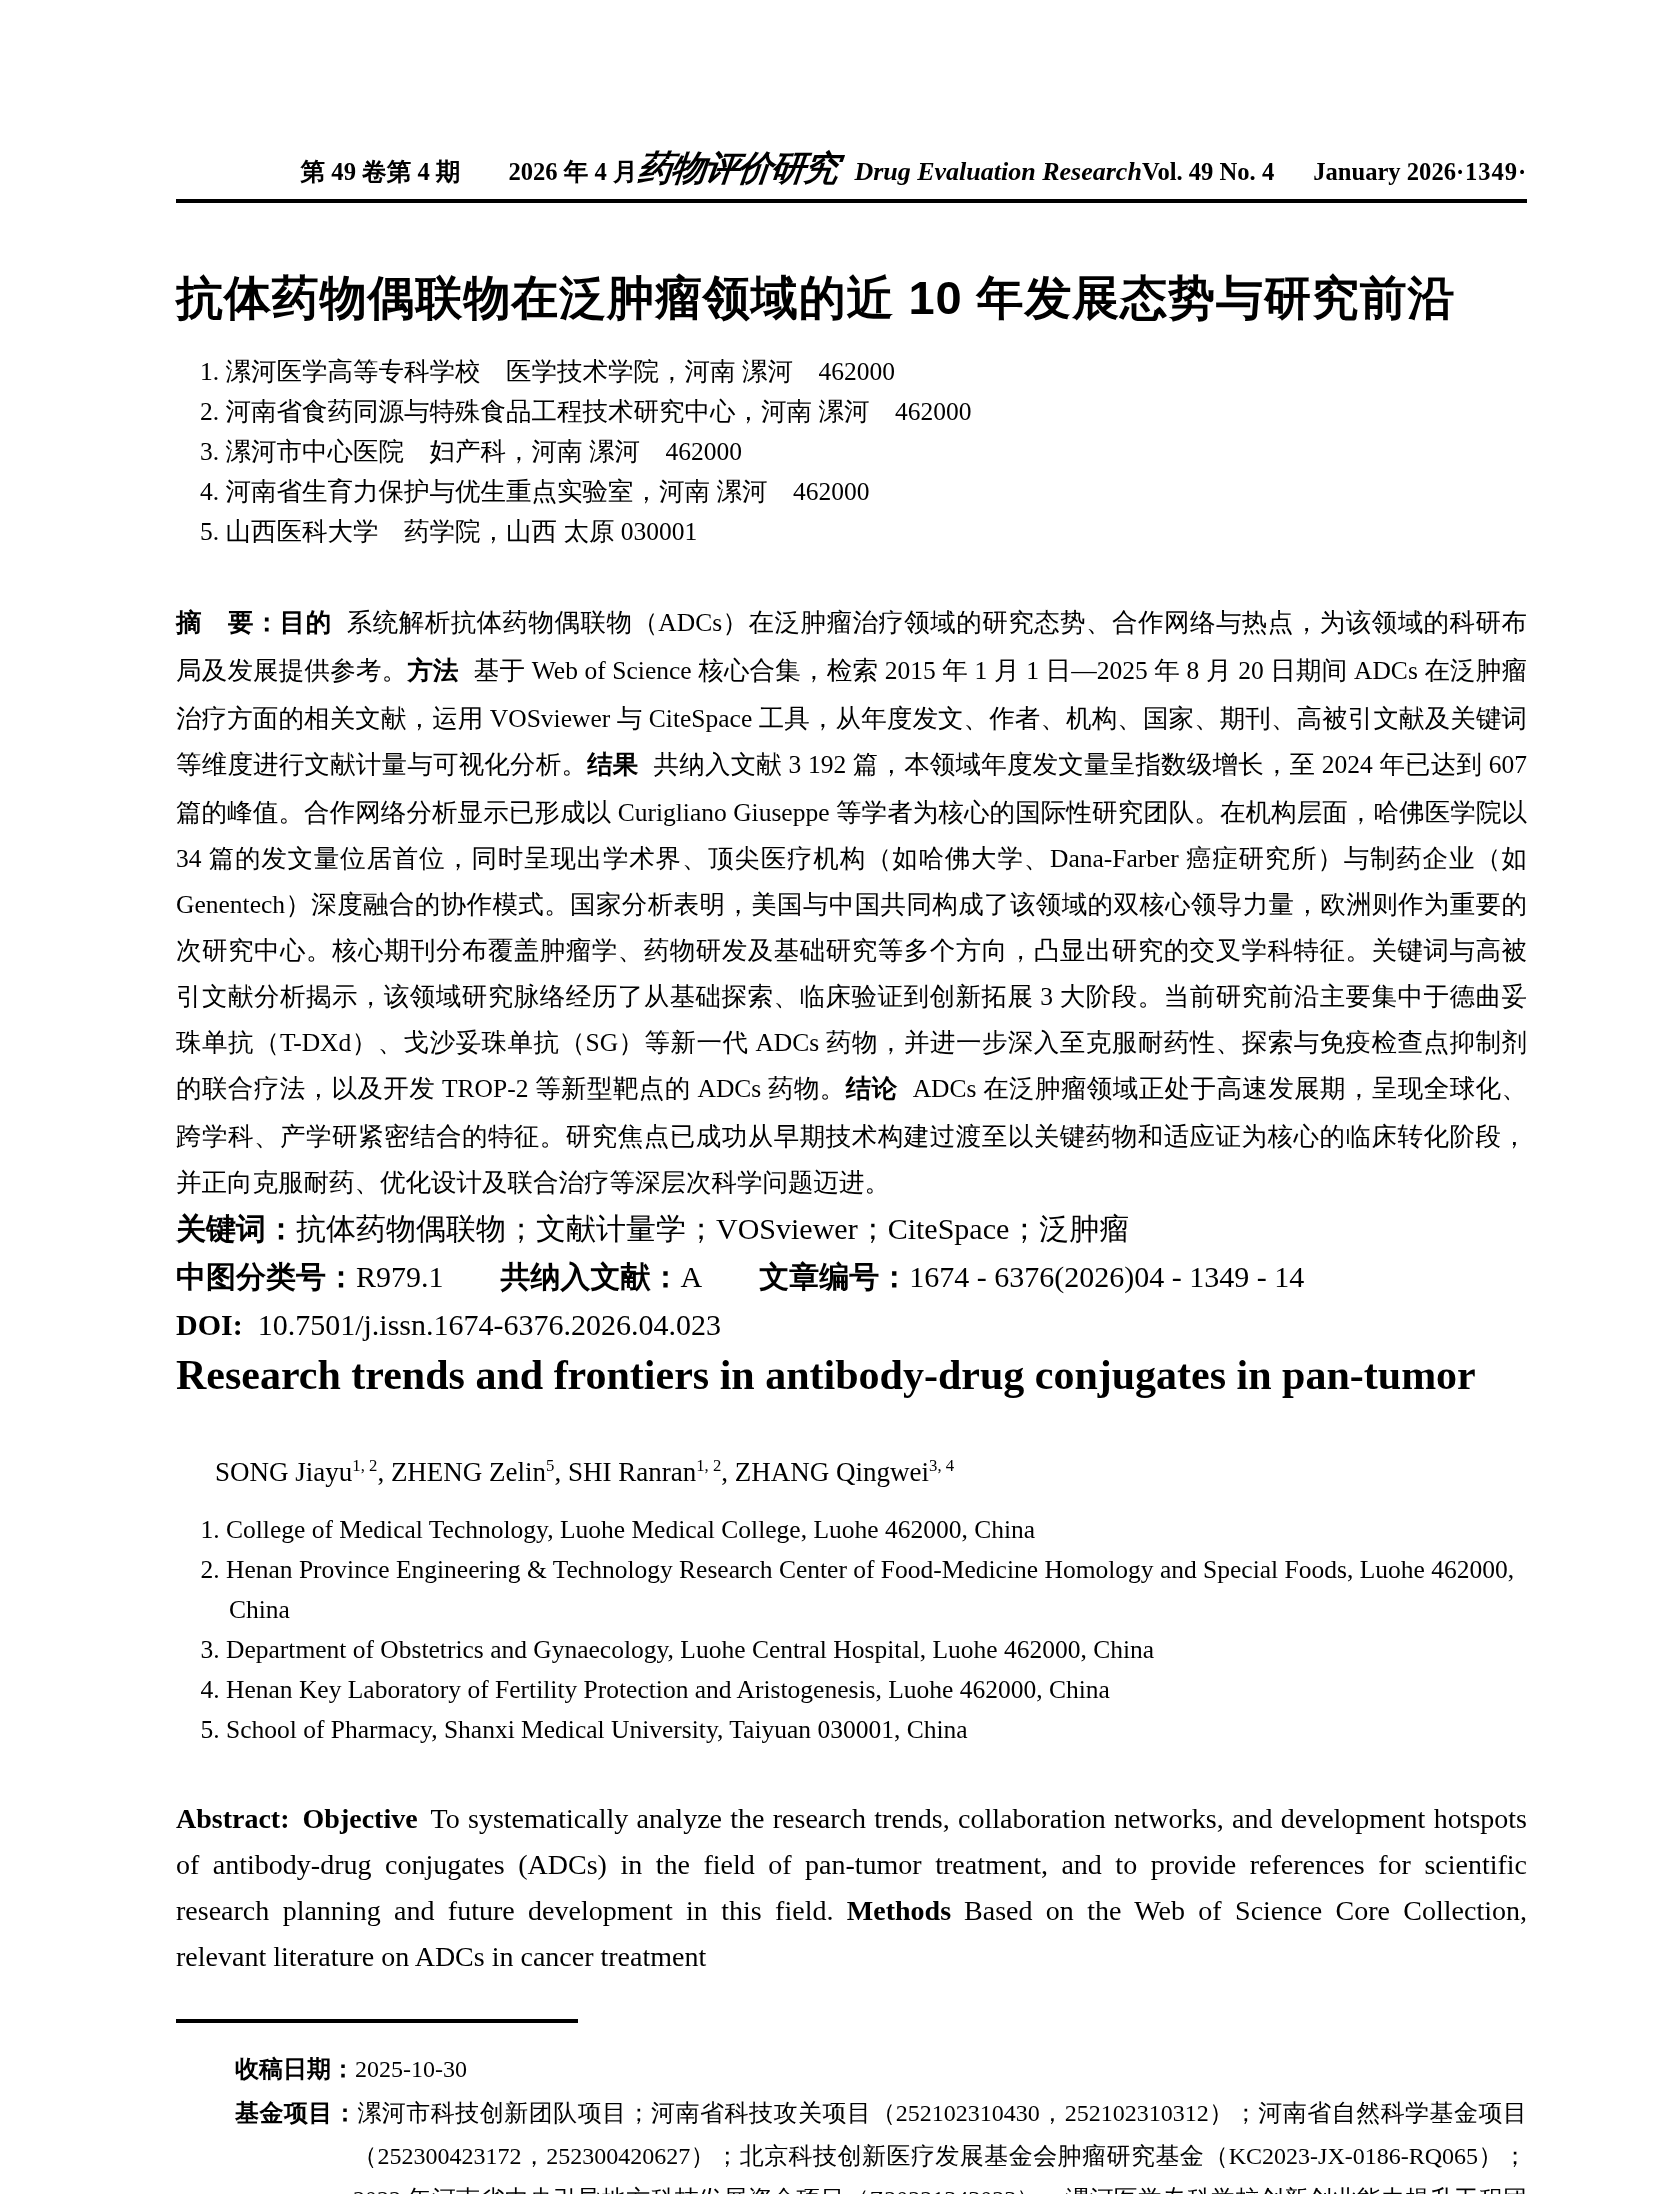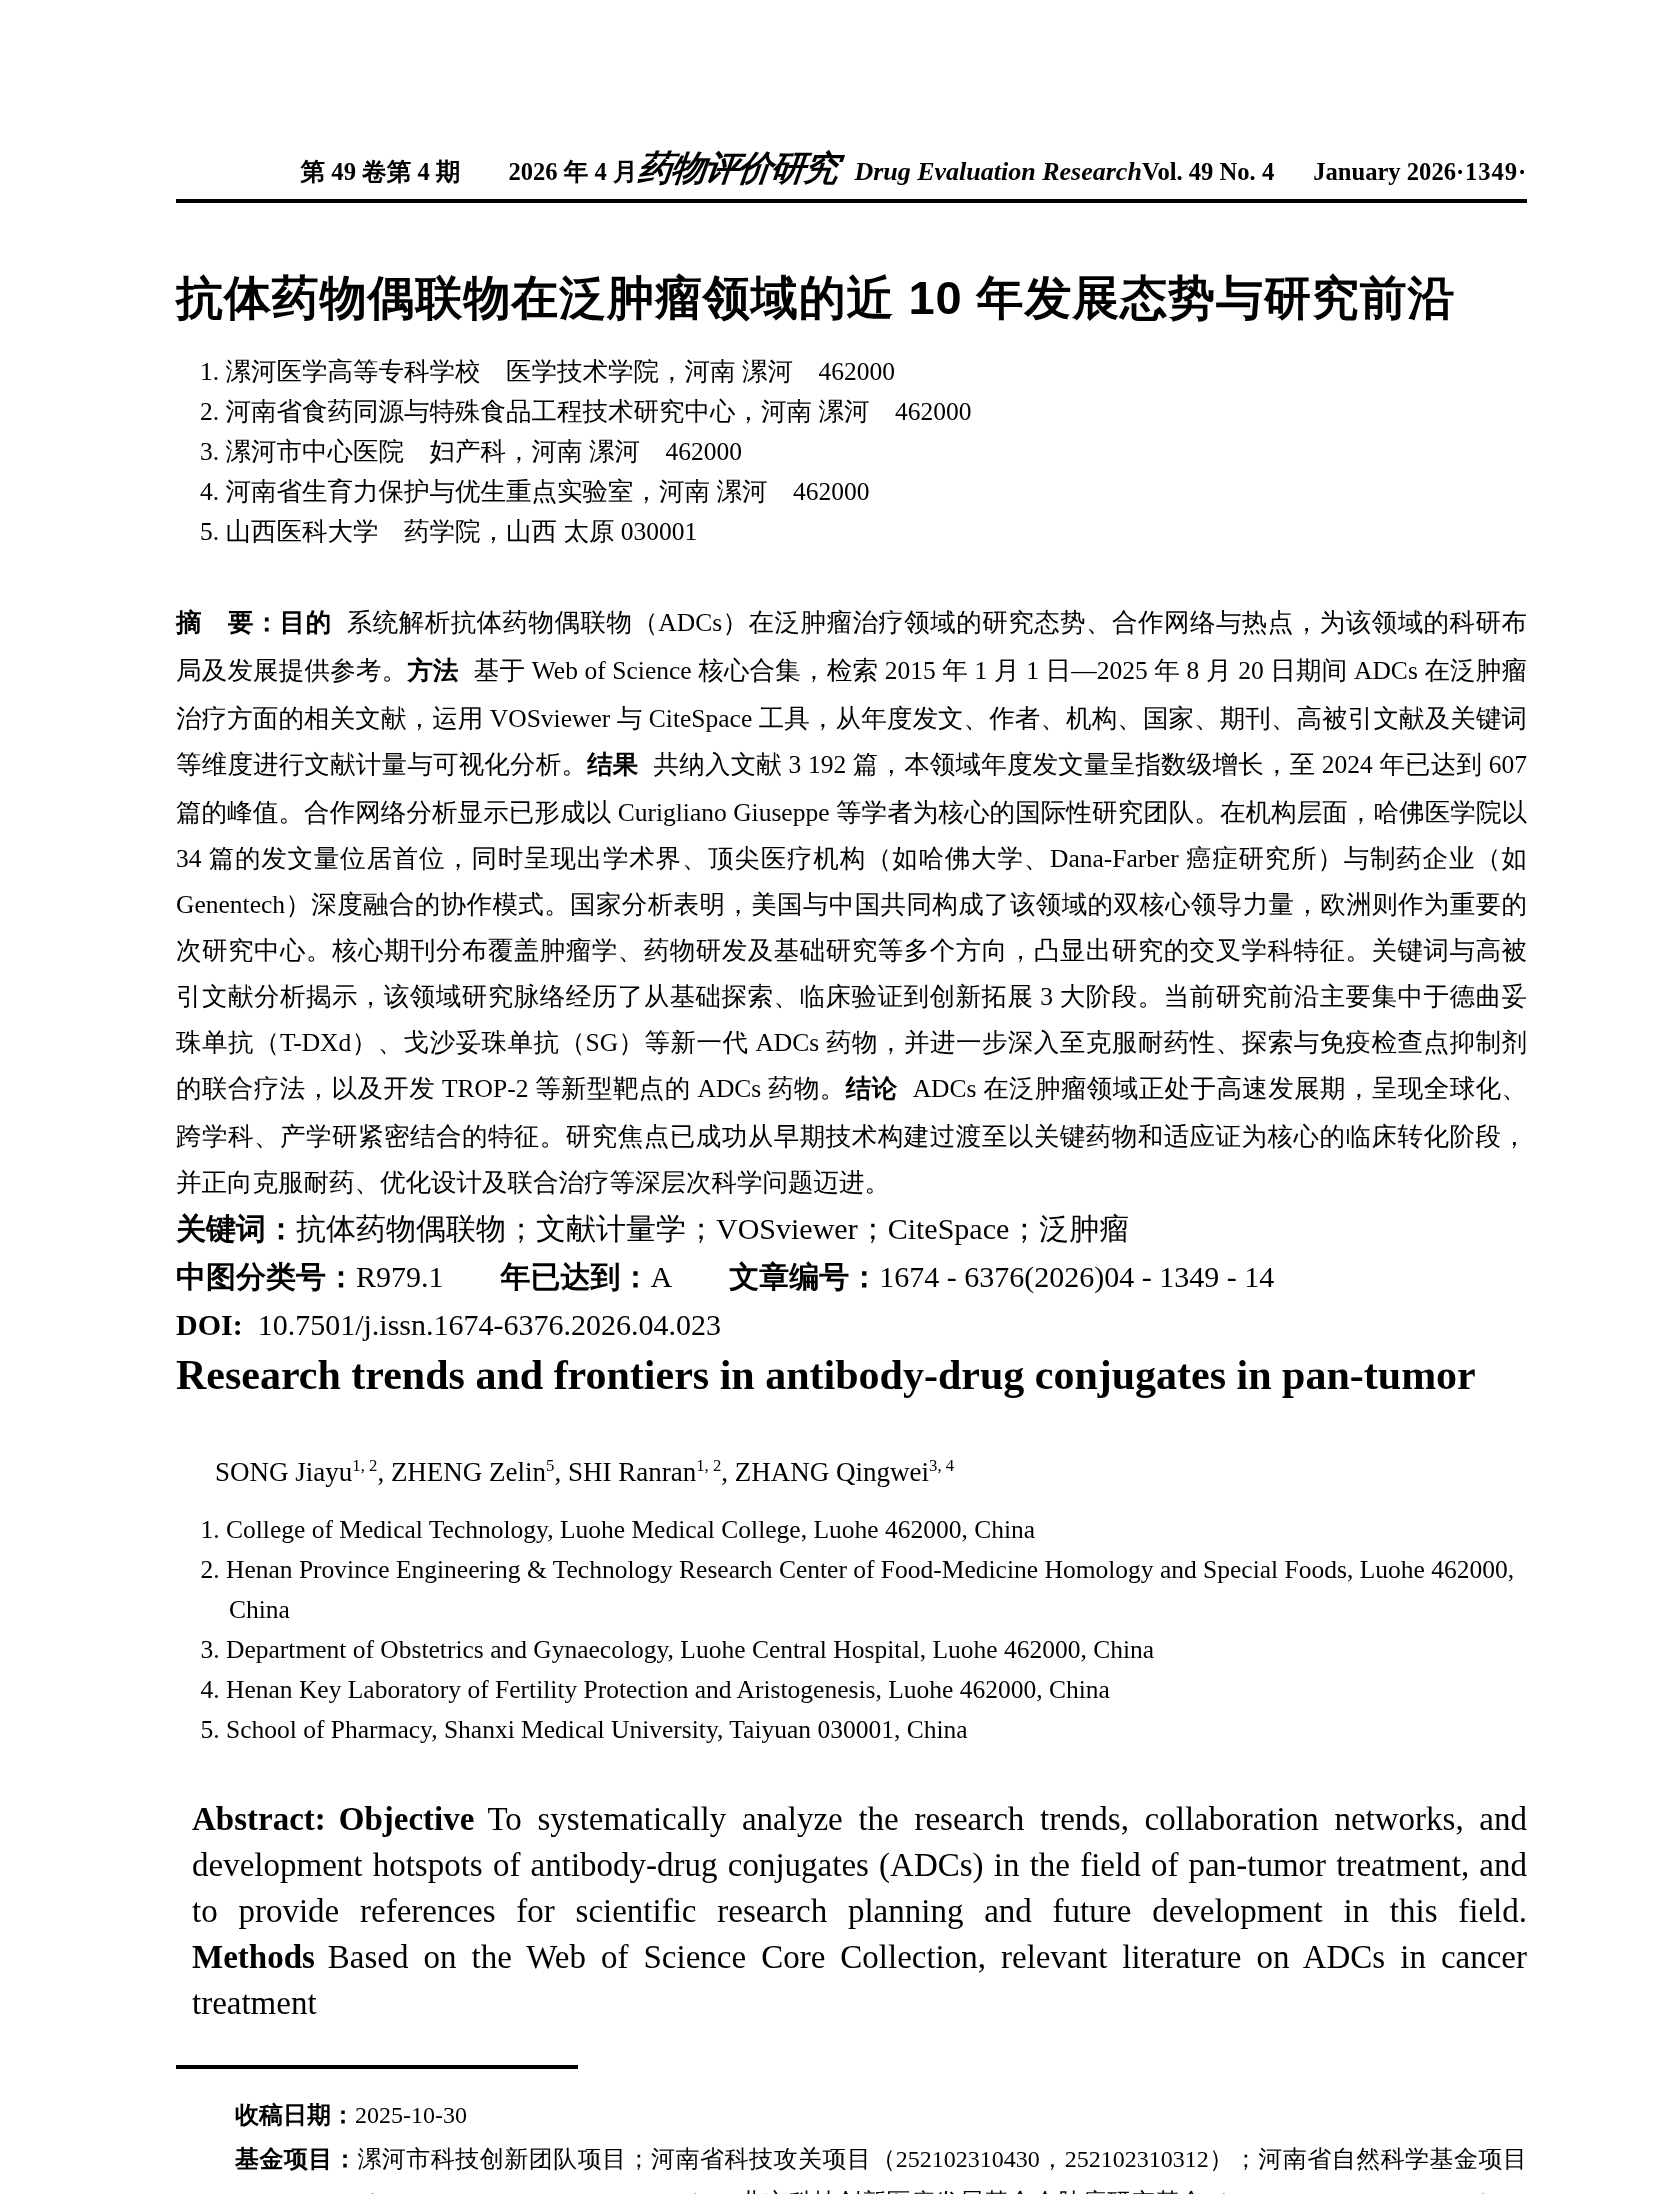--- a/index.html
+++ b/index.html
@@ -92,24 +92,23 @@
   }
   .affils-en { margin-top: 22px; }
   .affils-en p {
     font-size: 25.5px;
     line-height: 40px;
     padding-left: 53px;
     text-indent: -28.5px;
   }
   .abs-en {
     margin-top: 46px;
-    font-size: 33px;
+    font-size: 28px;
     line-height: 46px;
     text-align: justify;
-    margin-left: 16px;
   }
   .abs-en .rh { margin-right: 13px; }
   
   .fn-rule {
     margin-top: 39px;
     width: 402px;
     height: 4px;
     background: #000;
   }
   .footnotes {
@@ -149,21 +148,21 @@
     <p>2. 河南省食药同源与特殊食品工程技术研究中心，河南 漯河　462000</p>
     <p>3. 漯河市中心医院　妇产科，河南 漯河　462000</p>
     <p>4. 河南省生育力保护与优生重点实验室，河南 漯河　462000</p>
     <p>5. 山西医科大学　药学院，山西 太原 030001</p>
   </div>
 
   <p class="abs-cn"><span class="hei">摘　要：</span><span class="hei rh">目的</span><span>系统解析抗体药物偶联物（ADCs）在泛肿瘤治疗领域的研究态势、合作网络与热点，为该领域的科研布局及发展提供参考。</span><span class="hei rh">方法</span><span>基于 Web of Science 核心合集，检索 2015 年 1 月 1 日—2025 年 8 月 20 日期间 ADCs 在泛肿瘤治疗方面的相关文献，运用 VOSviewer 与 CiteSpace 工具，从年度发文、作者、机构、国家、期刊、高被引文献及关键词等维度进行文献计量与可视化分析。</span><span class="hei rh">结果</span><span>共纳入文献 3 192 篇，本领域年度发文量呈指数级增长，至 2024 年已达到 607 篇的峰值。合作网络分析显示已形成以 Curigliano Giuseppe 等学者为核心的国际性研究团队。在机构层面，哈佛医学院以 34 篇的发文量位居首位，同时呈现出学术界、顶尖医疗机构（如哈佛大学、Dana-Farber 癌症研究所）与制药企业（如 Genentech）深度融合的协作模式。国家分析表明，美国与中国共同构成了该领域的双核心领导力量，欧洲则作为重要的次研究中心。核心期刊分布覆盖肿瘤学、药物研发及基础研究等多个方向，凸显出研究的交叉学科特征。关键词与高被引文献分析揭示，该领域研究脉络经历了从基础探索、临床验证到创新拓展 3 大阶段。当前研究前沿主要集中于德曲妥珠单抗（T-DXd）、戈沙妥珠单抗（SG）等新一代 ADCs 药物，并进一步深入至克服耐药性、探索与免疫检查点抑制剂的联合疗法，以及开发 TROP-2 等新型靶点的 ADCs 药物。</span><span class="hei rh">结论</span><span>ADCs 在泛肿瘤领域正处于高速发展期，呈现全球化、跨学科、产学研紧密结合的特征。研究焦点已成功从早期技术构建过渡至以关键药物和适应证为核心的临床转化阶段，并正向克服耐药、优化设计及联合治疗等深层次科学问题迈进。</span></p>
 
   <p class="kw-line"><span class="hei">关键词：</span><span>抗体药物偶联物；文献计量学；VOSviewer；CiteSpace；泛肿瘤</span></p>
 
-  <p class="clc-line"><span class="pair"><span class="hei">中图分类号：</span><span>R979.1</span></span><span class="pair"><span class="hei">年已达到：</span><span>A</span></span><span class="pair"><span class="hei">文章编号：</span><span>1674 - 6376(2026)04 - 1349 - 14</span></span></p>
+  <p class="clc-line"><span class="pair"><span class="hei">中图分类号：</span><span>R979.1</span></span><span class="pair"><span class="hei">共纳入文献：</span><span>A</span></span><span class="pair"><span class="hei">文章编号：</span><span>1674 - 6376(2026)04 - 1349 - 14</span></span></p>
 
   <p class="doi-line"><span class="hei rh">DOI:</span><span>10.7501/j.issn.1674-6376.2026.04.023</span></p>
 
   <h2 class="title-en">Research trends and frontiers in antibody-drug conjugates in pan-tumor</h2>
 
   <p class="authors-en"><span><span>SONG Jiayu</span><sup>1, 2</sup><span>, </span></span><span><span>ZHENG Zelin</span><sup>5</sup><span>, </span></span><span><span>SHI Ranran</span><sup>1, 2</sup><span>, </span></span><span><span>ZHANG Qingwei</span><sup>3, 4</sup><span></span></span></p>
 
   <div class="affils-en">
     <p>1. College of Medical Technology, Luohe Medical College, Luohe 462000, China</p>
     <p>2. Henan Province Engineering &amp; Technology Research Center of Food-Medicine Homology and Special Foods, Luohe 462000, China</p>

